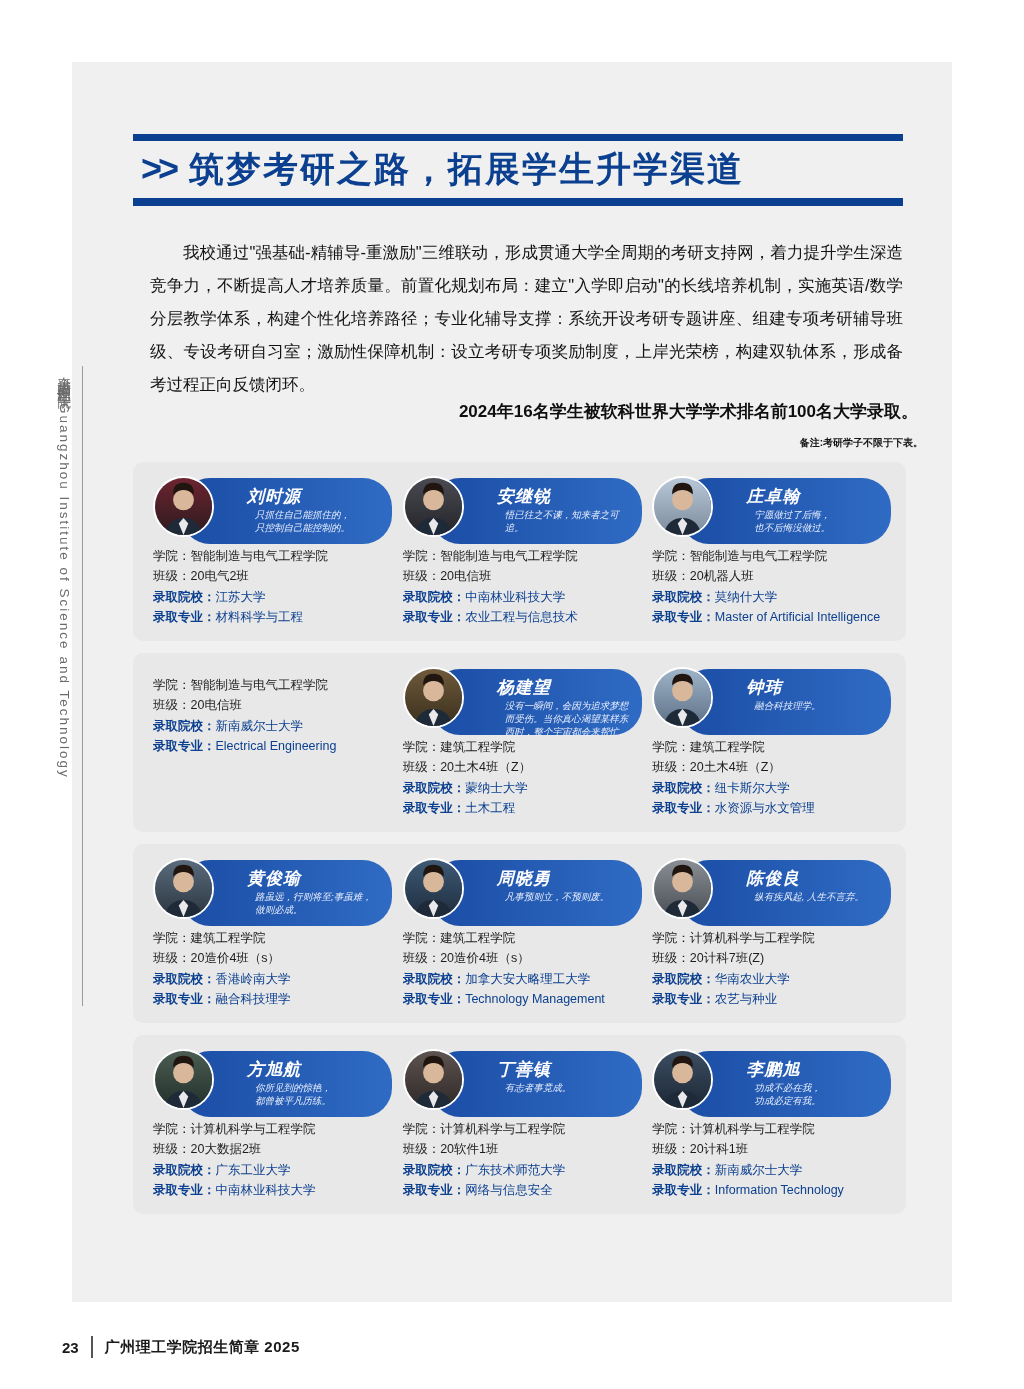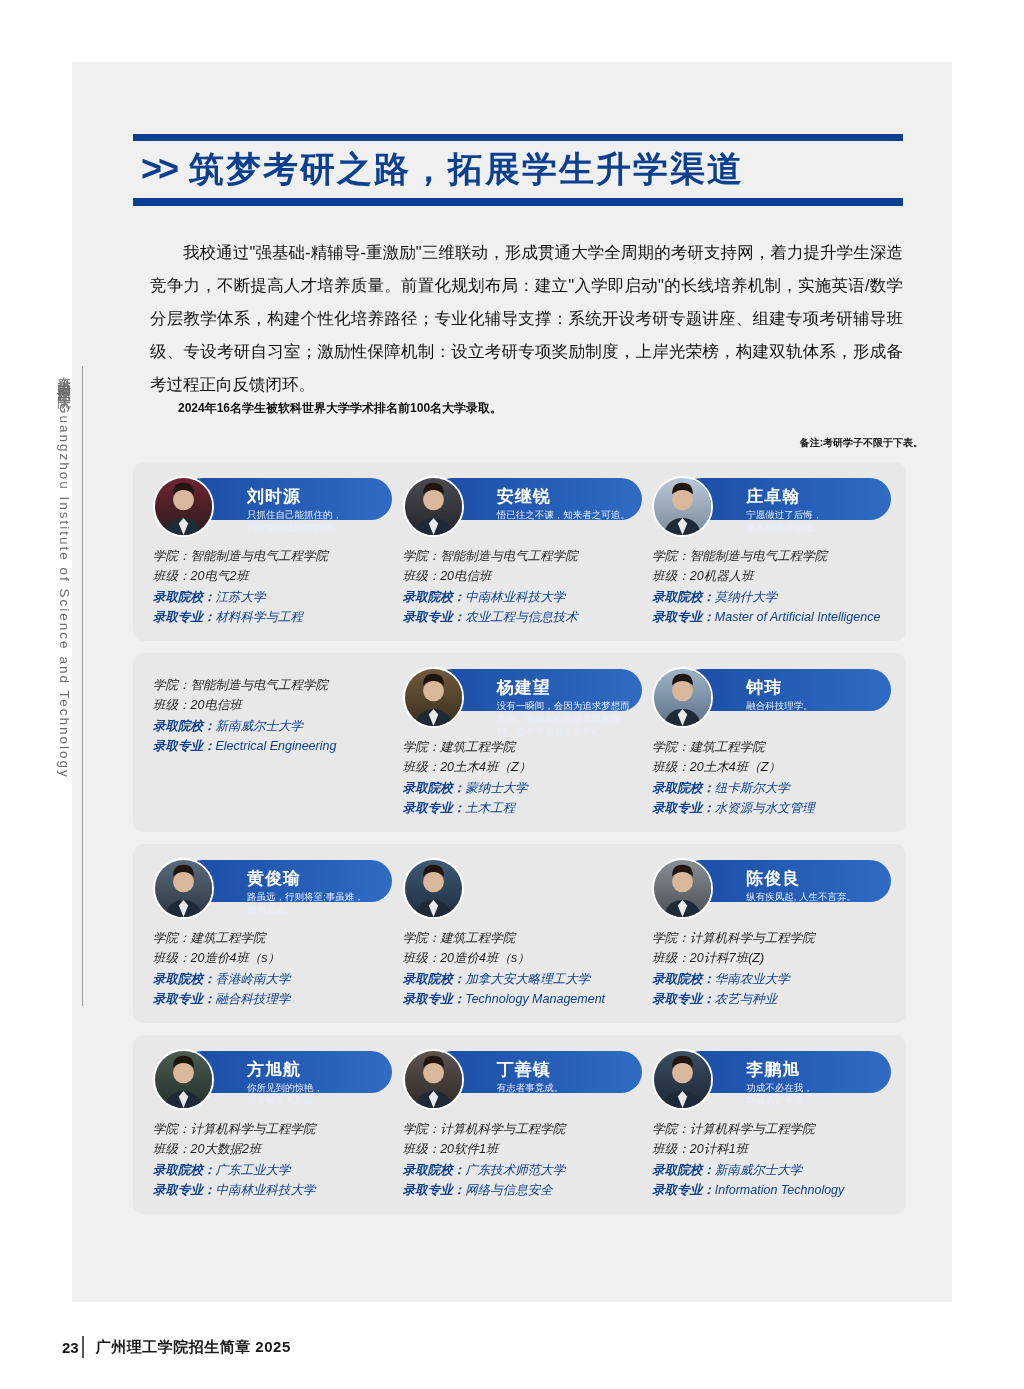--- a/index.html
+++ b/index.html
@@ -107,23 +107,24 @@
     line-height: 2.0;
     color: #131313;
     text-align: justify;
     text-indent: 2em;
   }
   .intro-bold {
     position: absolute;
     left: 178px;
     top: 400px;
     width: 740px;
-    font-size: 12px;
+    font-size: 17px;
     font-weight: bold;
     color: #0f0f0f;
+    text-align: right;
   }
   .note {
     position: absolute;
     left: 150px;
     top: 436px;
     width: 773px;
     text-align: right;
     font-size: 10px;
     font-weight: bold;
     color: #151515;
@@ -152,39 +153,41 @@
     padding: 0 8px;
   }
   .card-top {
     position: relative;
     height: 62px;
   }
   .pill {
     position: absolute;
     left: 28px;
     top: 2px;
-    height: 42px;
+    height: 66px;
     width: 211px;
     border-radius: 29px;
     background: linear-gradient(90deg, #1b4da5 0%, #2f6bc4 100%);
     box-sizing: border-box;
     padding: 8px 12px 8px 66px;
     color: #ffffff;
+    font-style: italic;
   }
   .pill .name {
     font-size: 17px;
     font-weight: bold;
     letter-spacing: 1px;
     line-height: 1.25;
   }
   .pill .motto {
     font-size: 9.5px;
     line-height: 1.35;
     color: #e8eefb;
     margin-top: 2px;
+    margin-left: 8px;
   }
   .avatar {
     position: absolute;
     left: 0px;
     top: 0px;
     width: 61px;
     height: 61px;
     border-radius: 50%;
     border: 2px solid #ffffff;
     box-sizing: border-box;
@@ -194,21 +197,20 @@
     width: 100%;
     height: 100%;
     display: block;
   }
 
   .info {
     margin-top: 8px;
     font-size: 12.5px;
     line-height: 1.62;
     color: #1d1d1d;
-    font-style: italic;
   }
   .info .row {
     white-space: nowrap;
     overflow: hidden;
   }
   .info .lbl {
     font-weight: normal;
   }
   .info .row.blue {
     color: #0b3f8f;
@@ -223,21 +225,21 @@
     left: 62px;
     top: 1336px;
     width: 900px;
     display: flex;
     align-items: center;
     font-size: 15px;
     color: #1a1a1a;
   }
   .footer .pg {
     font-weight: bold;
-    padding-right: 3px;
+    padding-right: 12px;
   }
   .footer .divider {
     width: 2px;
     height: 22px;
     background: #555;
     margin-right: 12px;
   }
   .footer .ftext {
     font-weight: bold;
     letter-spacing: 0.5px;
@@ -450,20 +452,24 @@
           </div>
           <div class="info">
             <div class="row"><span class="lbl">学院：</span><span>建筑工程学院</span></div>
             <div class="row"><span class="lbl">班级：</span><span>20造价4班（s）</span></div>
             <div class="row blue"><span class="lbl">录取院校：</span><span>香港岭南大学</span></div>
             <div class="row blue"><span class="lbl">录取专业：</span><span>融合科技理学</span></div>
           </div>
         </div>
         <div class="card">
           <div class="card-top">
+            <div class="pill">
+              <div class="name">周晓勇</div>
+              <div class="motto">凡事预则立，不预则废。</div>
+            </div>
             <div class="avatar">
               <svg class="face" viewBox="0 0 60 60">
                 <defs>
                   <linearGradient id="g7" x1="0" y1="0" x2="0" y2="1">
                     <stop offset="0%" stop-color="#3f5a76"></stop>
                     <stop offset="100%" stop-color="#1e2d3d"></stop>
                   </linearGradient>
                 </defs>
                 <rect width="60" height="60" fill="url(#g7)"></rect>
                 <circle cx="30" cy="23" r="11" fill="#d8b79a"></circle>

